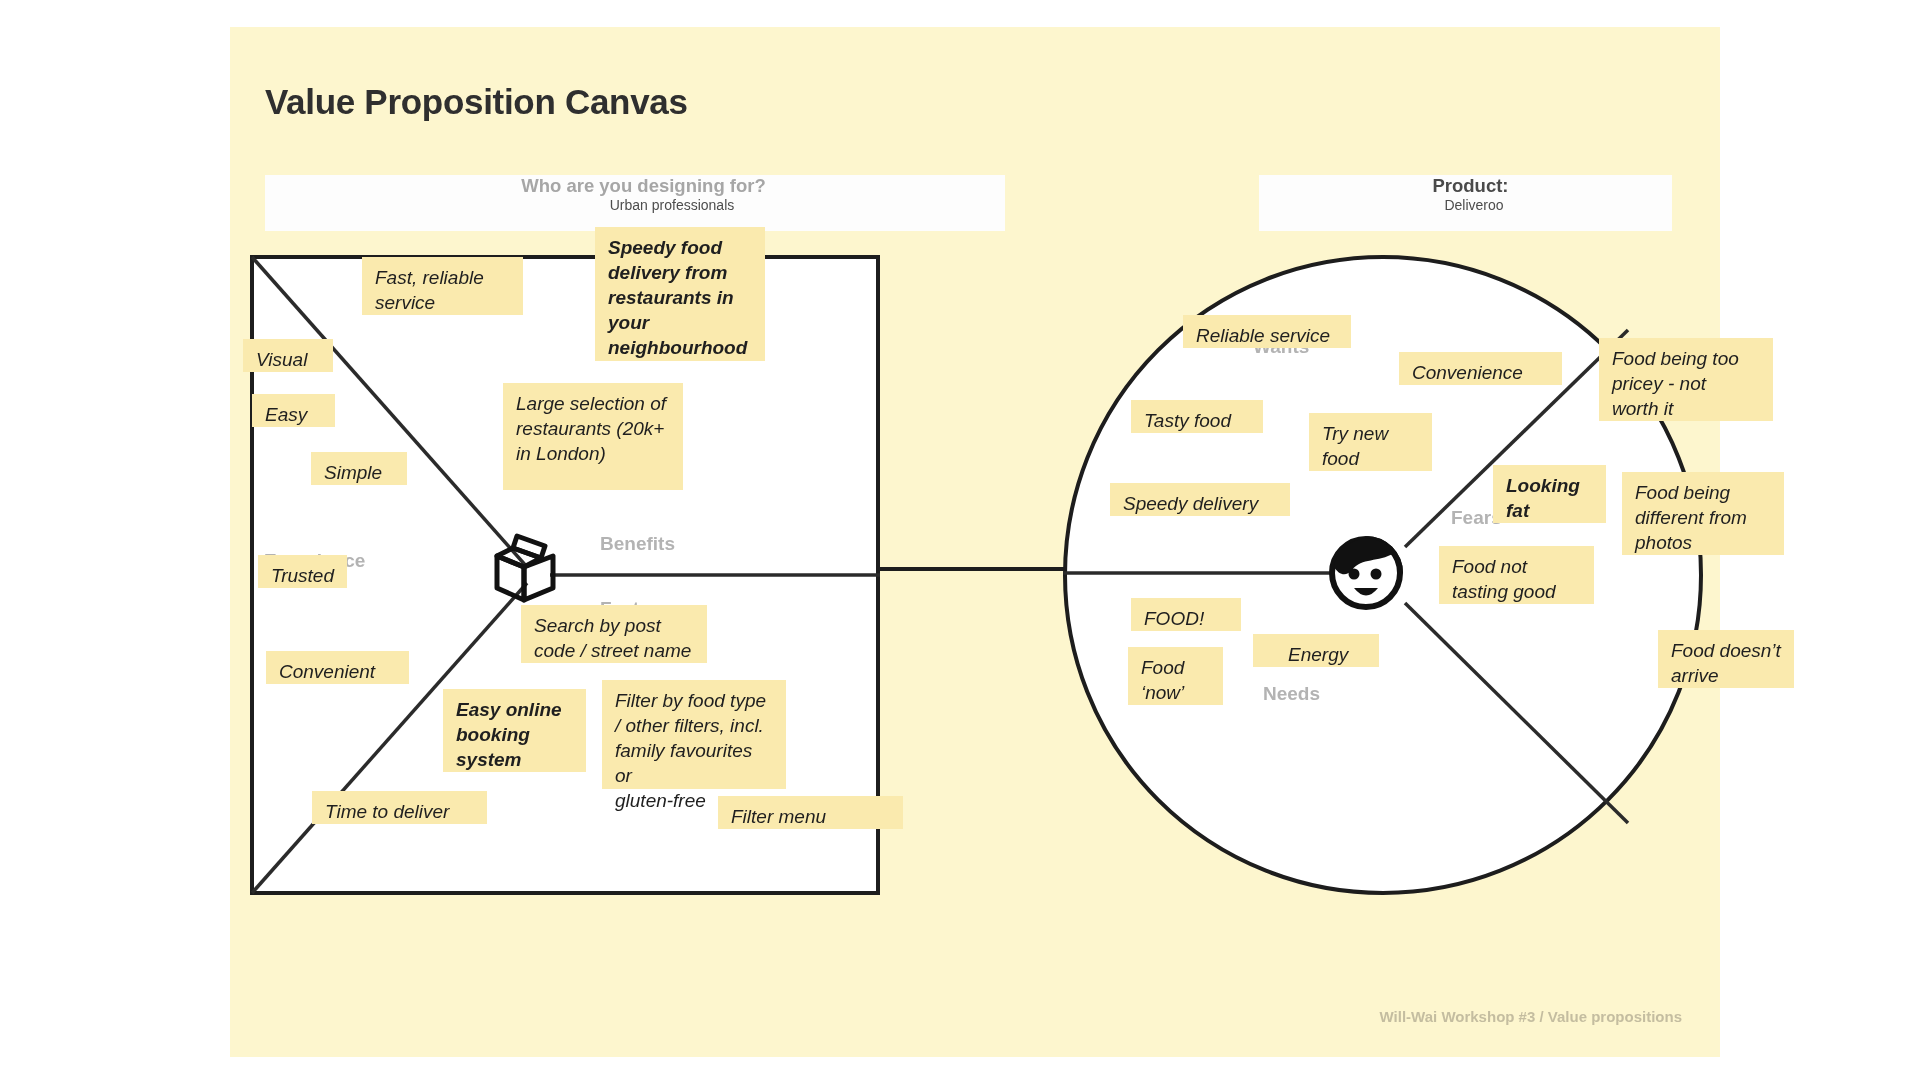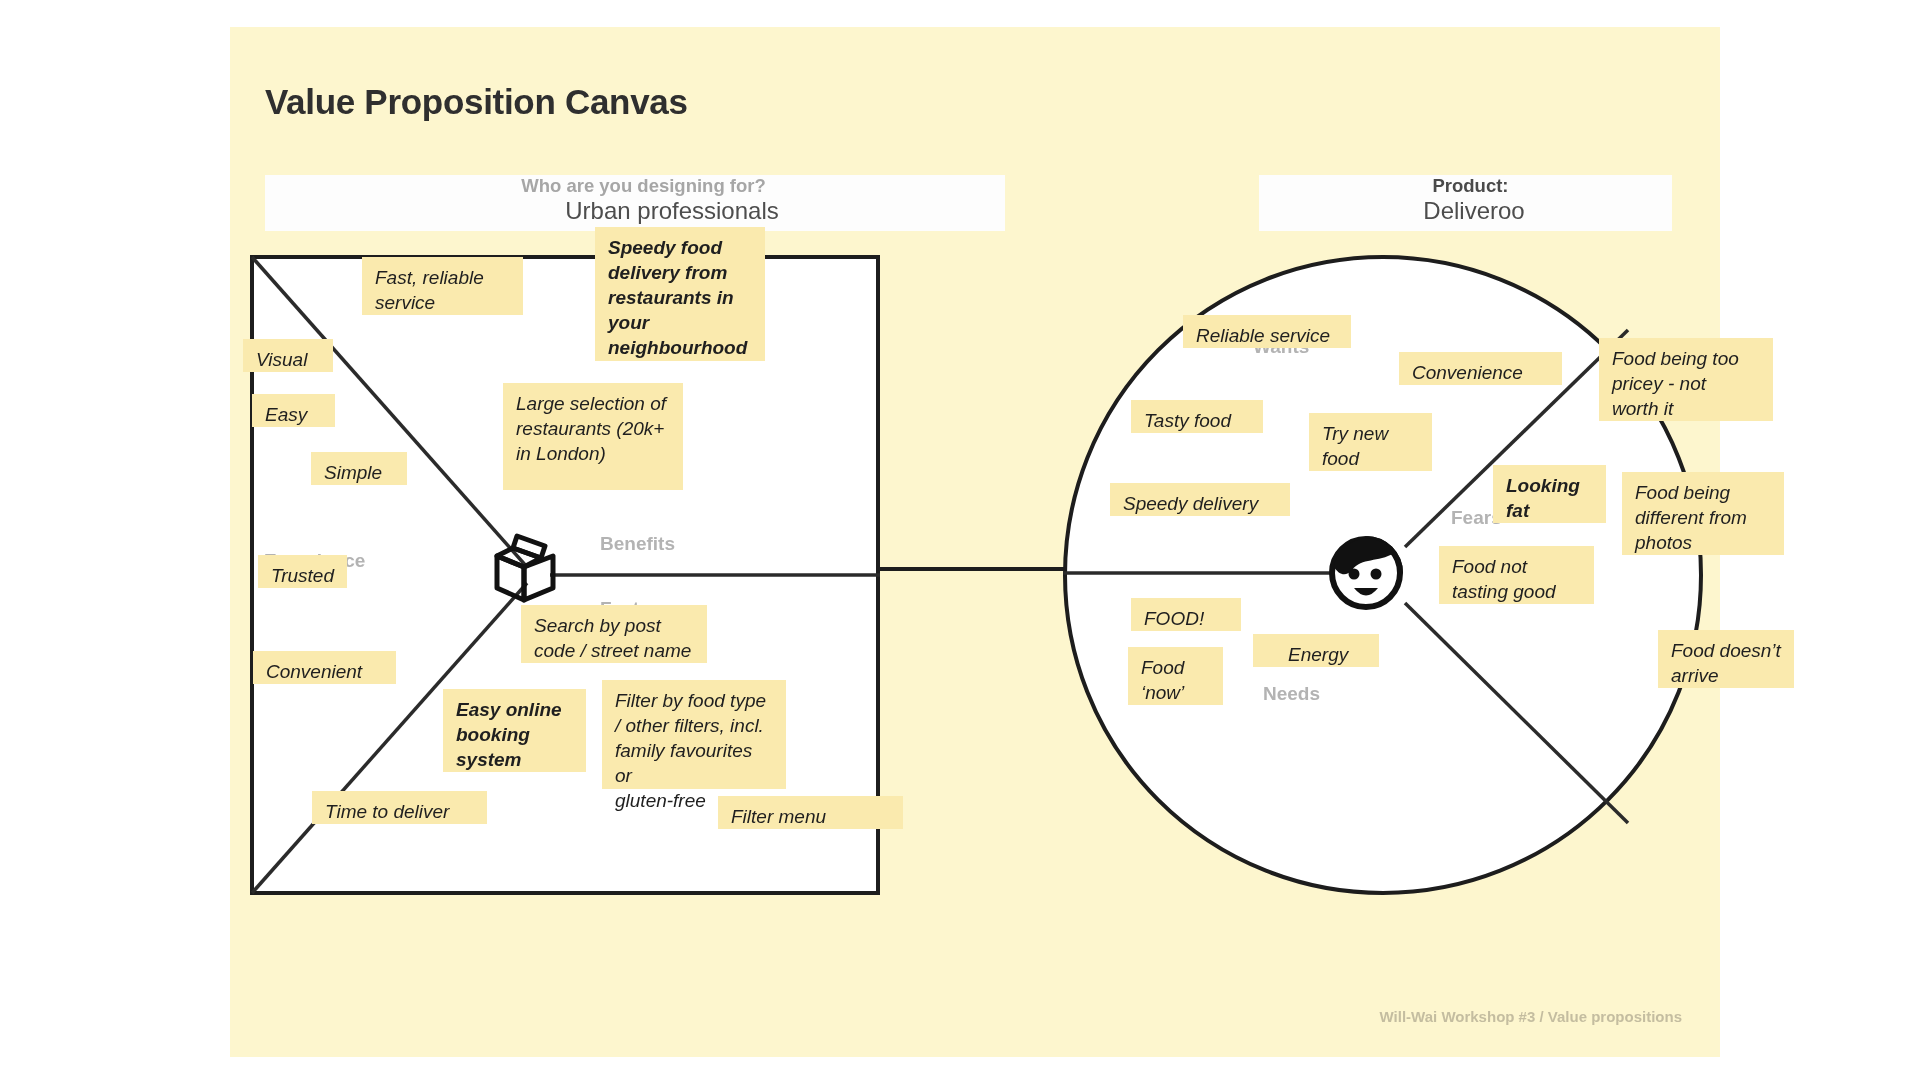--- a/index.html
+++ b/index.html
@@ -65,21 +65,21 @@
     font-size: 18.5px;
     font-weight: 700;
     color: #a6a6a6;
     white-space: nowrap;
   }
   #product-field .field-label {
     color: #4a4a4a;
     margin-right: 7px;
   }
   .field-value {
-    font-size: 24px;
+    font-size: 14px;
     color: #4d4d4d;
     white-space: nowrap;
   }
   #audience-field .field-value { margin-left: 57px; }
 
   
   #value-map {
     position: absolute;
     left: 20px;
     top: 228px;
@@ -229,21 +229,21 @@
 neighbourhood</div>
           <div class="note" style="left: -7px; top: 84px; width: 90px; height: 33px;">Visual</div>
           <div class="note" style="left: 2px; top: 139px; width: 83px; height: 33px;">Easy</div>
           <div class="note" style="left: 253px; top: 128px; width: 180px; height: 107px;">Large selection of
 restaurants (20k+
 in London)</div>
           <div class="note" style="left: 61px; top: 197px; width: 96px; height: 33px;">Simple</div>
           <div class="note" style="left: 8px; top: 300px; width: 89px; height: 33px;">Trusted</div>
           <div class="note" style="left: 271px; top: 350px; width: 186px; height: 58px;">Search by post
 code / street name</div>
-          <div class="note" style="left: 3px; top: 396px; width: 143px; height: 33px;">Convenient</div>
+          <div class="note" style="left: 16px; top: 396px; width: 143px; height: 33px;">Convenient</div>
           <div class="note" style="left: 352px; top: 425px; width: 184px; height: 109px;">Filter by food type
 / other filters, incl.
 family favourites or
 gluten-free</div>
           <div class="note bold" style="left: 193px; top: 434px; width: 143px; height: 83px;">Easy online
 booking
 system</div>
           <div class="note" style="left: 62px; top: 536px; width: 175px; height: 33px;">Time to deliver</div>
           <div class="note" style="left: 468px; top: 541px; width: 185px; height: 33px;">Filter menu</div>
         </div>

